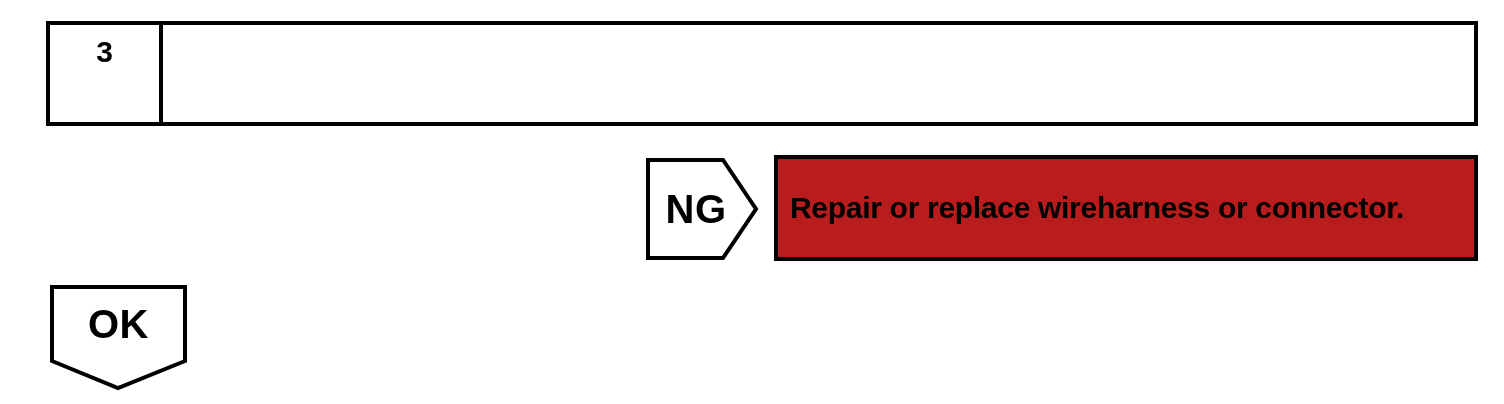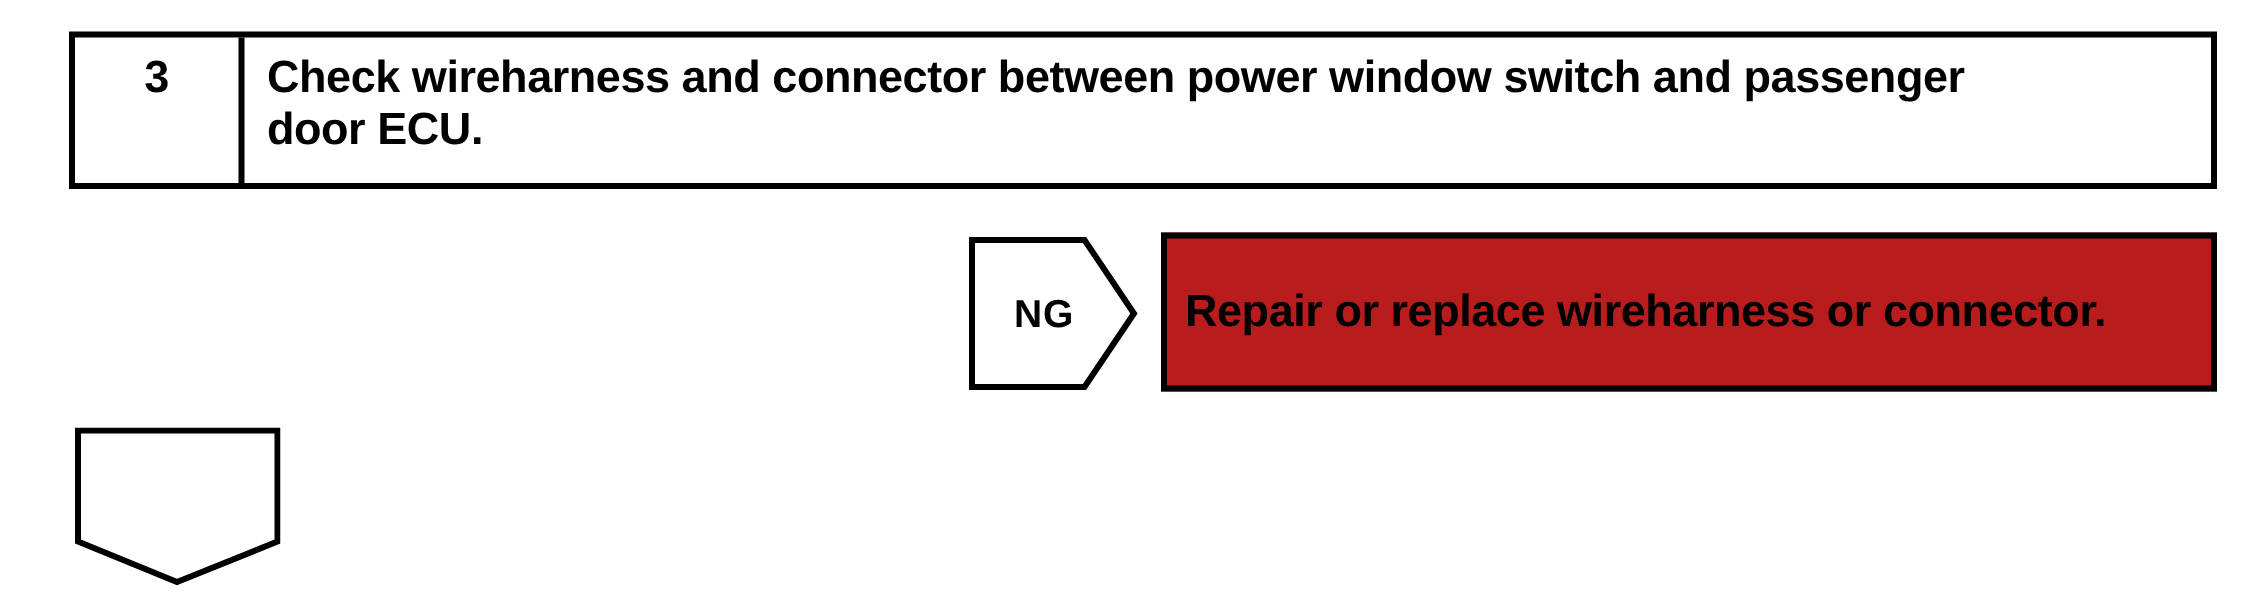--- a/index.html
+++ b/index.html
@@ -47,21 +47,21 @@
     left: 646px; top: 158px;
     width: 114px; height: 102px;
   }
   .ng-shape svg, .ok-shape svg { display: block; }
   .shape-label {
     position: absolute;
     left: 0; top: 0;
     display: flex;
     align-items: center;
     justify-content: center;
-    font-size: 26px;
+    font-size: 40px;
     letter-spacing: 0.5px;
   }
   .ng-shape .shape-label { width: 114px; height: 102px; padding-right: 14px; }
 
   .action-box {
     position: absolute;
     left: 774px; top: 155px;
     width: 704px; height: 106px;
     border: 4px solid #000000;
     display: flex;
@@ -82,36 +82,33 @@
 </style>
 </head>
 <body>
 
 <div class="canvas">
 
   <div class="step-box">
     <div class="step-number-cell">
       <span>3</span>
     </div>
-    <div class="step-text">
-      <span>Check wireharness and connector between power window switch and passenger</span><br>
-      <span>door ECU.</span>
-    </div>
   </div>
 
   <div class="ng-shape">
     <svg width="114" height="102" viewBox="0 0 114 102">
       <polygon points="2,2 77,2 110,51 77,100 2,100" fill="#ffffff" stroke="#000000" stroke-width="4" stroke-linejoin="miter"></polygon>
     </svg>
     <div class="shape-label">NG</div>
   </div>
 
   <div class="action-box">
     <span>Repair or replace wireharness or connector.</span>
   </div>
 
   <div class="ok-shape">
     <svg width="137" height="106" viewBox="0 0 137 106">
       <polygon points="2,2 135,2 135,76 68,103 2,76" fill="#ffffff" stroke="#000000" stroke-width="4" stroke-linejoin="miter"></polygon>
     </svg>
+    <div class="shape-label">OK</div>
   </div>
 
 </div>
 
 </body></html>

